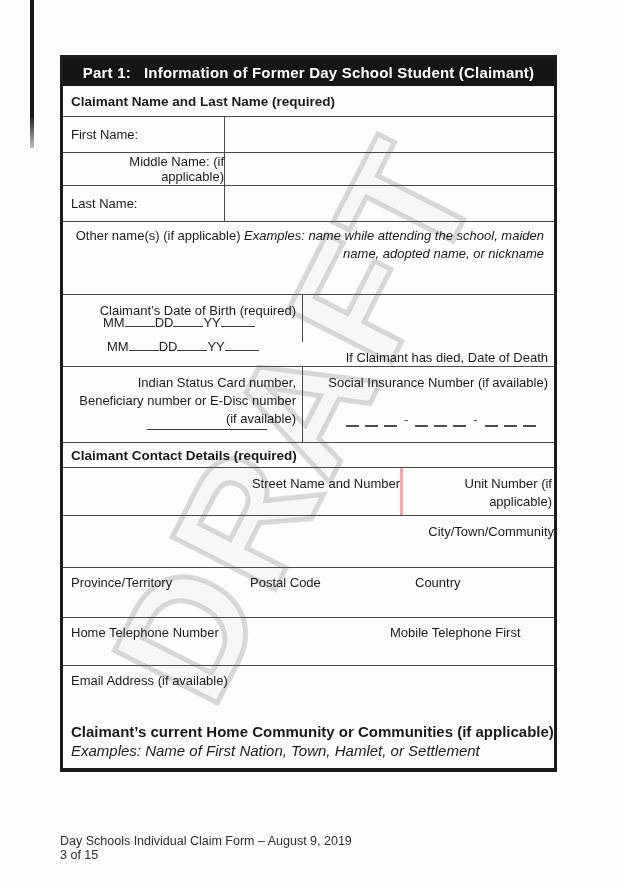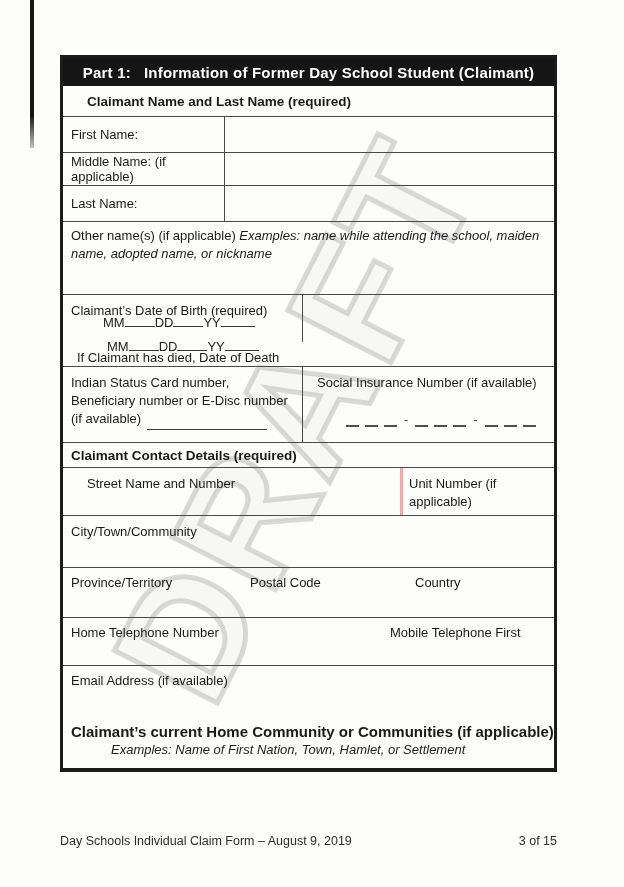--- a/index.html
+++ b/index.html
@@ -21,26 +21,27 @@
     font-size:168px; font-weight:bold; letter-spacing:6px; white-space:nowrap;
     color:rgba(205,205,205,0.13);
     -webkit-text-stroke:5px rgba(168,168,168,0.42);
     pointer-events:none;
   }
   
   .form {
     position:absolute; left:60px; top:55px; width:497px; height:717px;
     border:3px solid #1c1c1c; border-bottom-width:4px; z-index:2;
     background:transparent;
+    text-align:right;
   }
   .row { position:relative; width:100%; border-bottom:1px solid #4a4a4a; display:flex; }
   .row:last-child { border-bottom:none; }
   .hdr-bar { height:28px; background:#151515; border-bottom:none; align-items:center; justify-content:center; }
   .hdr-bar .t { color:#fff; font-size:15px; font-weight:bold; letter-spacing:0.2px; }
-  .sec-hdr { height:31px; align-items:center; padding-left:24px; font-weight:bold; font-size:13.5px; }
+  .sec-hdr { height:31px; align-items:center; padding-left:8px; font-weight:bold; font-size:13.5px; }
   .r-name { align-items:center; }
   .r-fn { height:36px; } .r-mn { height:33px; } .r-ln { height:36px; }
   .cell { position:relative; height:100%; }
   .lbl { font-size:13px; color:#1b1b1b; }
   .name-l { width:162px; border-right:1px solid #4a4a4a; display:flex; align-items:center; padding-left:8px; }
   .name-r { flex:1; }
   .r-other { height:73px; display:block; padding:5px 10px 16px 8px; font-size:13px; line-height:1.35; }
   .ital { font-style:italic; }
   .r-dates { height:72px;flex-direction:column; } .r-ids { height:76px; }
   .c-l { width:240px; border-right:1px solid #4a4a4a; padding:6px 6px 0 8px; }
@@ -56,22 +57,22 @@
   .r-street { height:48px; }
   .street-l { width:337px; padding:6px 0 0 24px; }
   .unit-r { flex:1; border-left:3px solid #fca5a5; padding:6px 2px 0 6px; }
   .r-city { height:52px; display:block; padding:6px 0 0 8px; }
   .r-prov { height:50px; display:block; }
   .r-phone { height:48px; display:block; }
   .pos { position:absolute; top:7px; }
   .r-email { height:103px; display:block; border-bottom:none; }
   .email-lbl { position:absolute; top:7px; left:8px; }
   .comm-hdr { position:absolute; top:57px; left:8px; font-weight:bold; font-size:15px; }
-  .comm-ex { position:absolute; top:76px; left:8px; font-style:italic; font-size:13px; color:#222;margin-left:40px; }
-  .footer { position:absolute; left:60px; top:834px; width:497px; display:flex; justify-content:space-between; font-size:12.5px; color:#2e2e2e; z-index:2; }
+  .comm-ex { position:absolute; top:76px; left:8px; font-style:italic; font-size:15px; color:#222; }
+  .footer { position:absolute; left:60px; top:834px; width:497px; display:flex; justify-content:space-between; font-size:12.5px; color:#2e2e2e; z-index:2;flex-direction:column; }
 </style>
 </head>
 <body>
 
 <div class="page">
 
   <div class="scan-line"></div>
 
   <div class="watermark">DRAFT</div>
 

